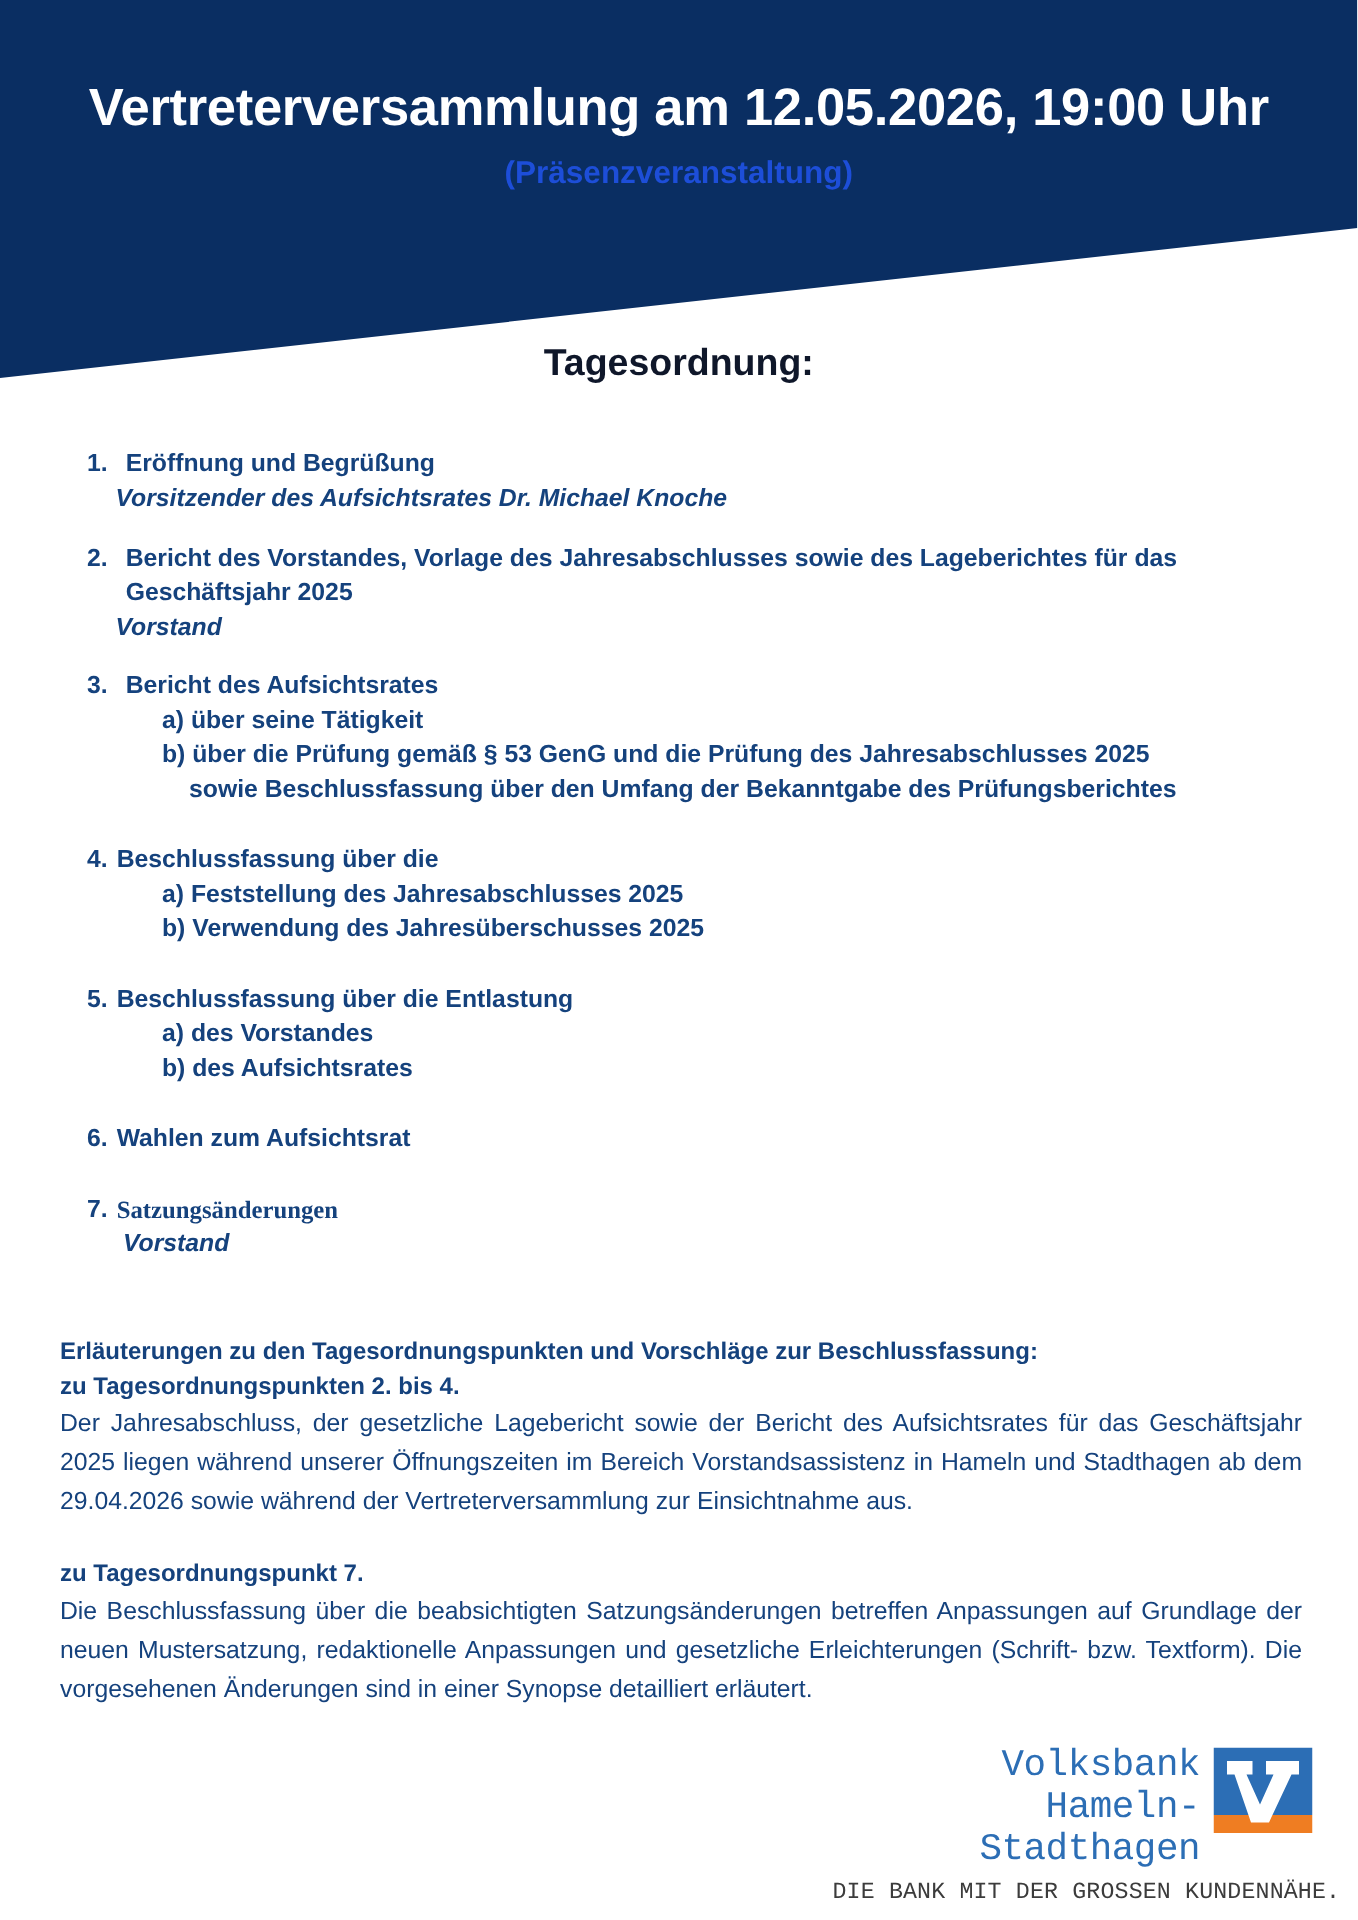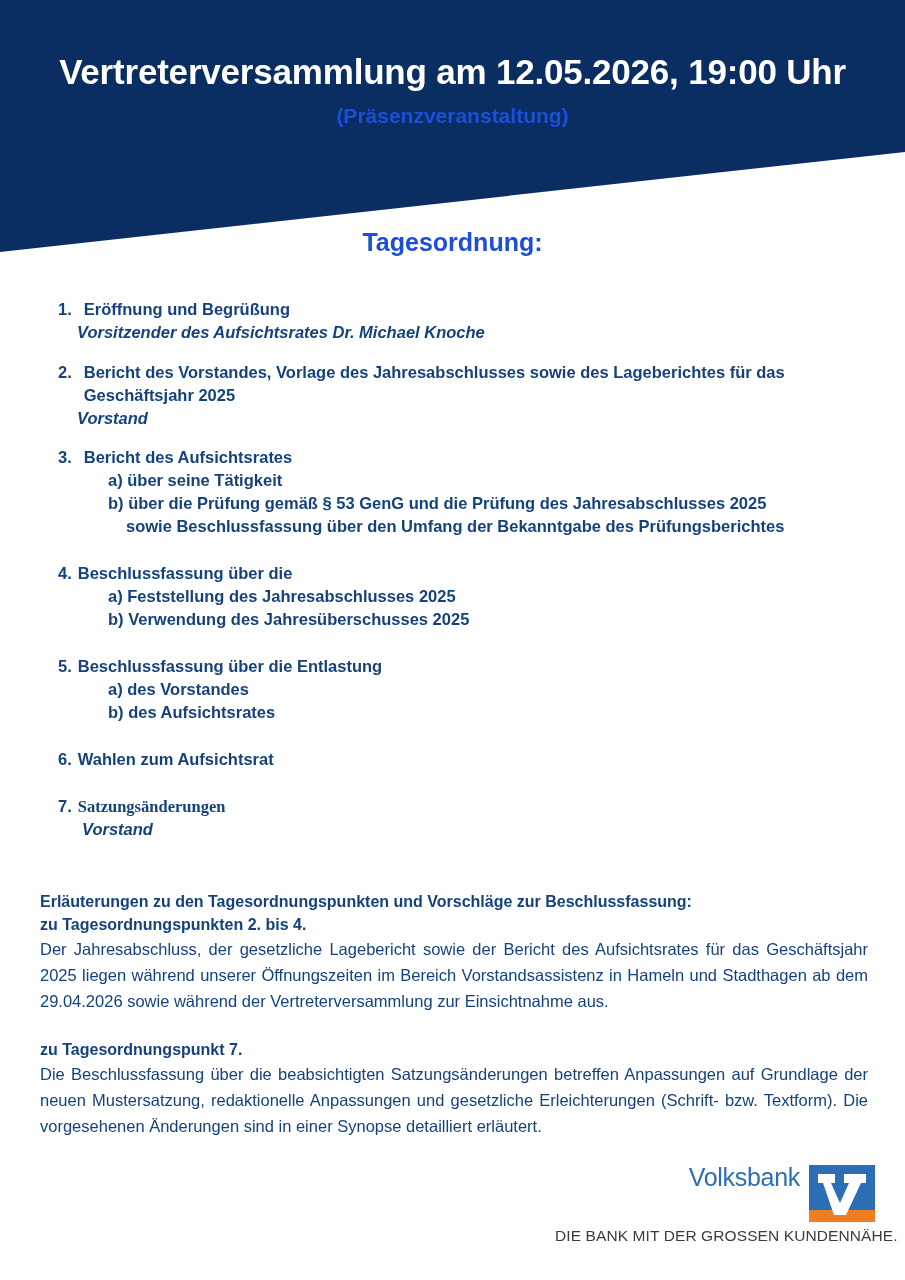--- a/index.html
+++ b/index.html
@@ -53,21 +53,21 @@
 
   
   #agenda-heading {
     position: absolute;
     top: 228px;
     left: 0;
     width: 905px;
     text-align: center;
     font-size: 25px;
     font-weight: bold;
-    color: #1d4ed8;
+    color: #0f172a;
     z-index: 3;
   }
 
   
   #agenda-list {
     position: absolute;
     top: 298px;
     left: 58px;
     width: 820px;
     z-index: 3;
@@ -129,20 +129,21 @@
     text-align: justify;
   }
 
   
   #logo {
     position: absolute;
     left: 555px;
     top: 1163px;
     width: 320px;
     z-index: 3;
+    font-family: Liberation Mono, monospace;
   }
   .logo-rows {
     display: flex;
     align-items: flex-start;
     justify-content: flex-end;
   }
   .logo-words {
     text-align: right;
     padding-right: 9px;
   }
@@ -257,20 +258,21 @@
     <div class="note-heading">zu Tagesordnungspunkt 7.</div>
     <div class="note-body">Die Beschlussfassung über die beabsichtigten Satzungsänderungen betreffen Anpassungen auf Grundlage der neuen Mustersatzung, redaktionelle Anpassungen und gesetzliche Erleichterungen (Schrift- bzw. Textform). Die vorgesehenen Änderungen sind in einer Synopse detailliert erläutert.</div>
   </div>
 
 </div>
 
 <div id="logo">
   <div class="logo-rows">
     <div class="logo-words">
       <div class="logo-line1">Volksbank</div>
+      <div class="logo-line2">Hameln-Stadthagen</div>
     </div>
     <div id="vr-mark">
       <svg width="66" height="57" viewBox="0 0 66 57" xmlns="http://www.w3.org/2000/svg">
         <rect x="0" y="0" width="66" height="45" fill="#2c6eb5"></rect>
         <rect x="0" y="45" width="66" height="12" fill="#ef7d22"></rect>
         <path d="M9 9 H26 V18 H22 L31 38 L40 18 H35 V9 H57 V18 H52 L37 50 H25 L14 18 H9 Z" fill="#ffffff"></path>
       </svg>
     </div>
   </div>
   <div class="logo-claim">DIE BANK MIT DER GROSSEN KUNDENNÄHE.</div>

